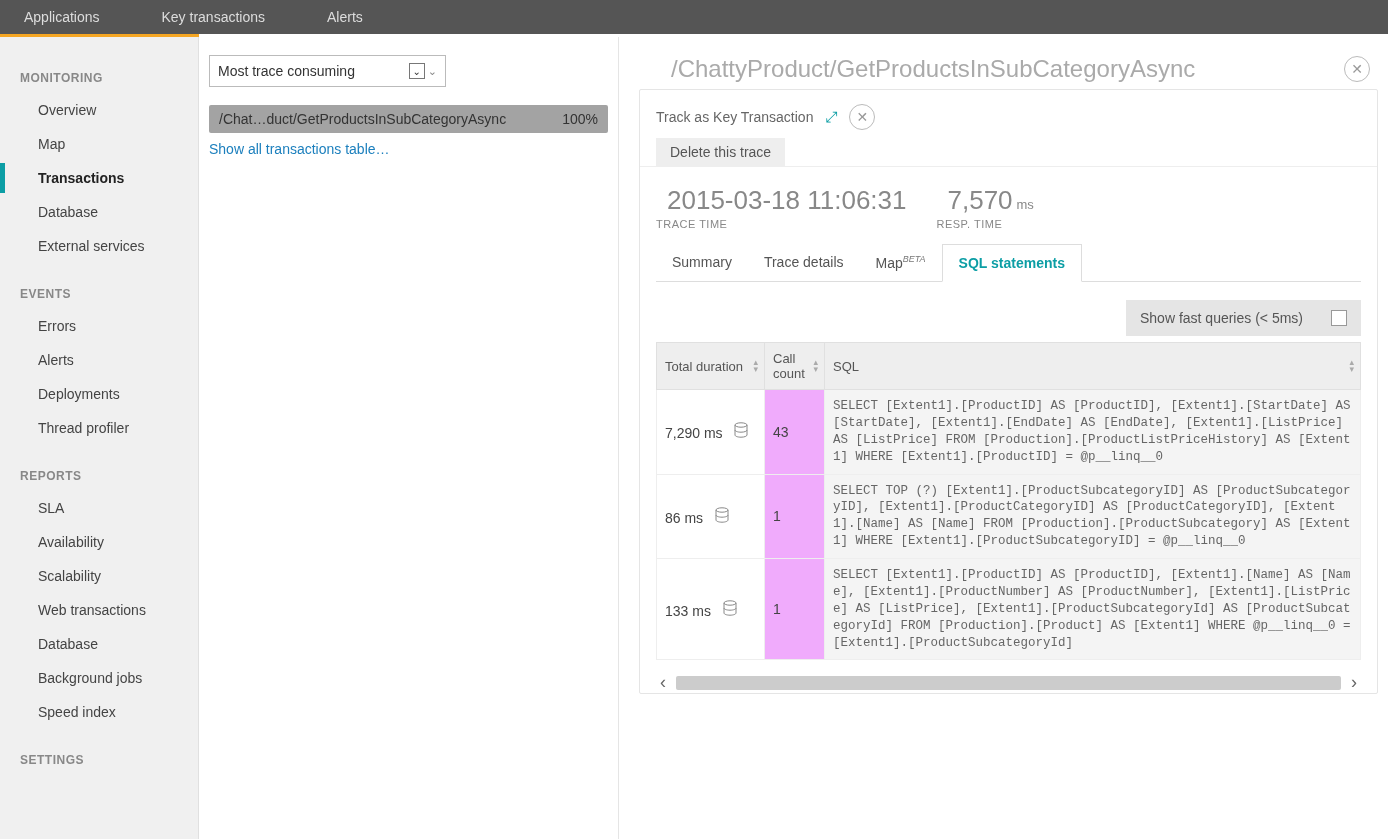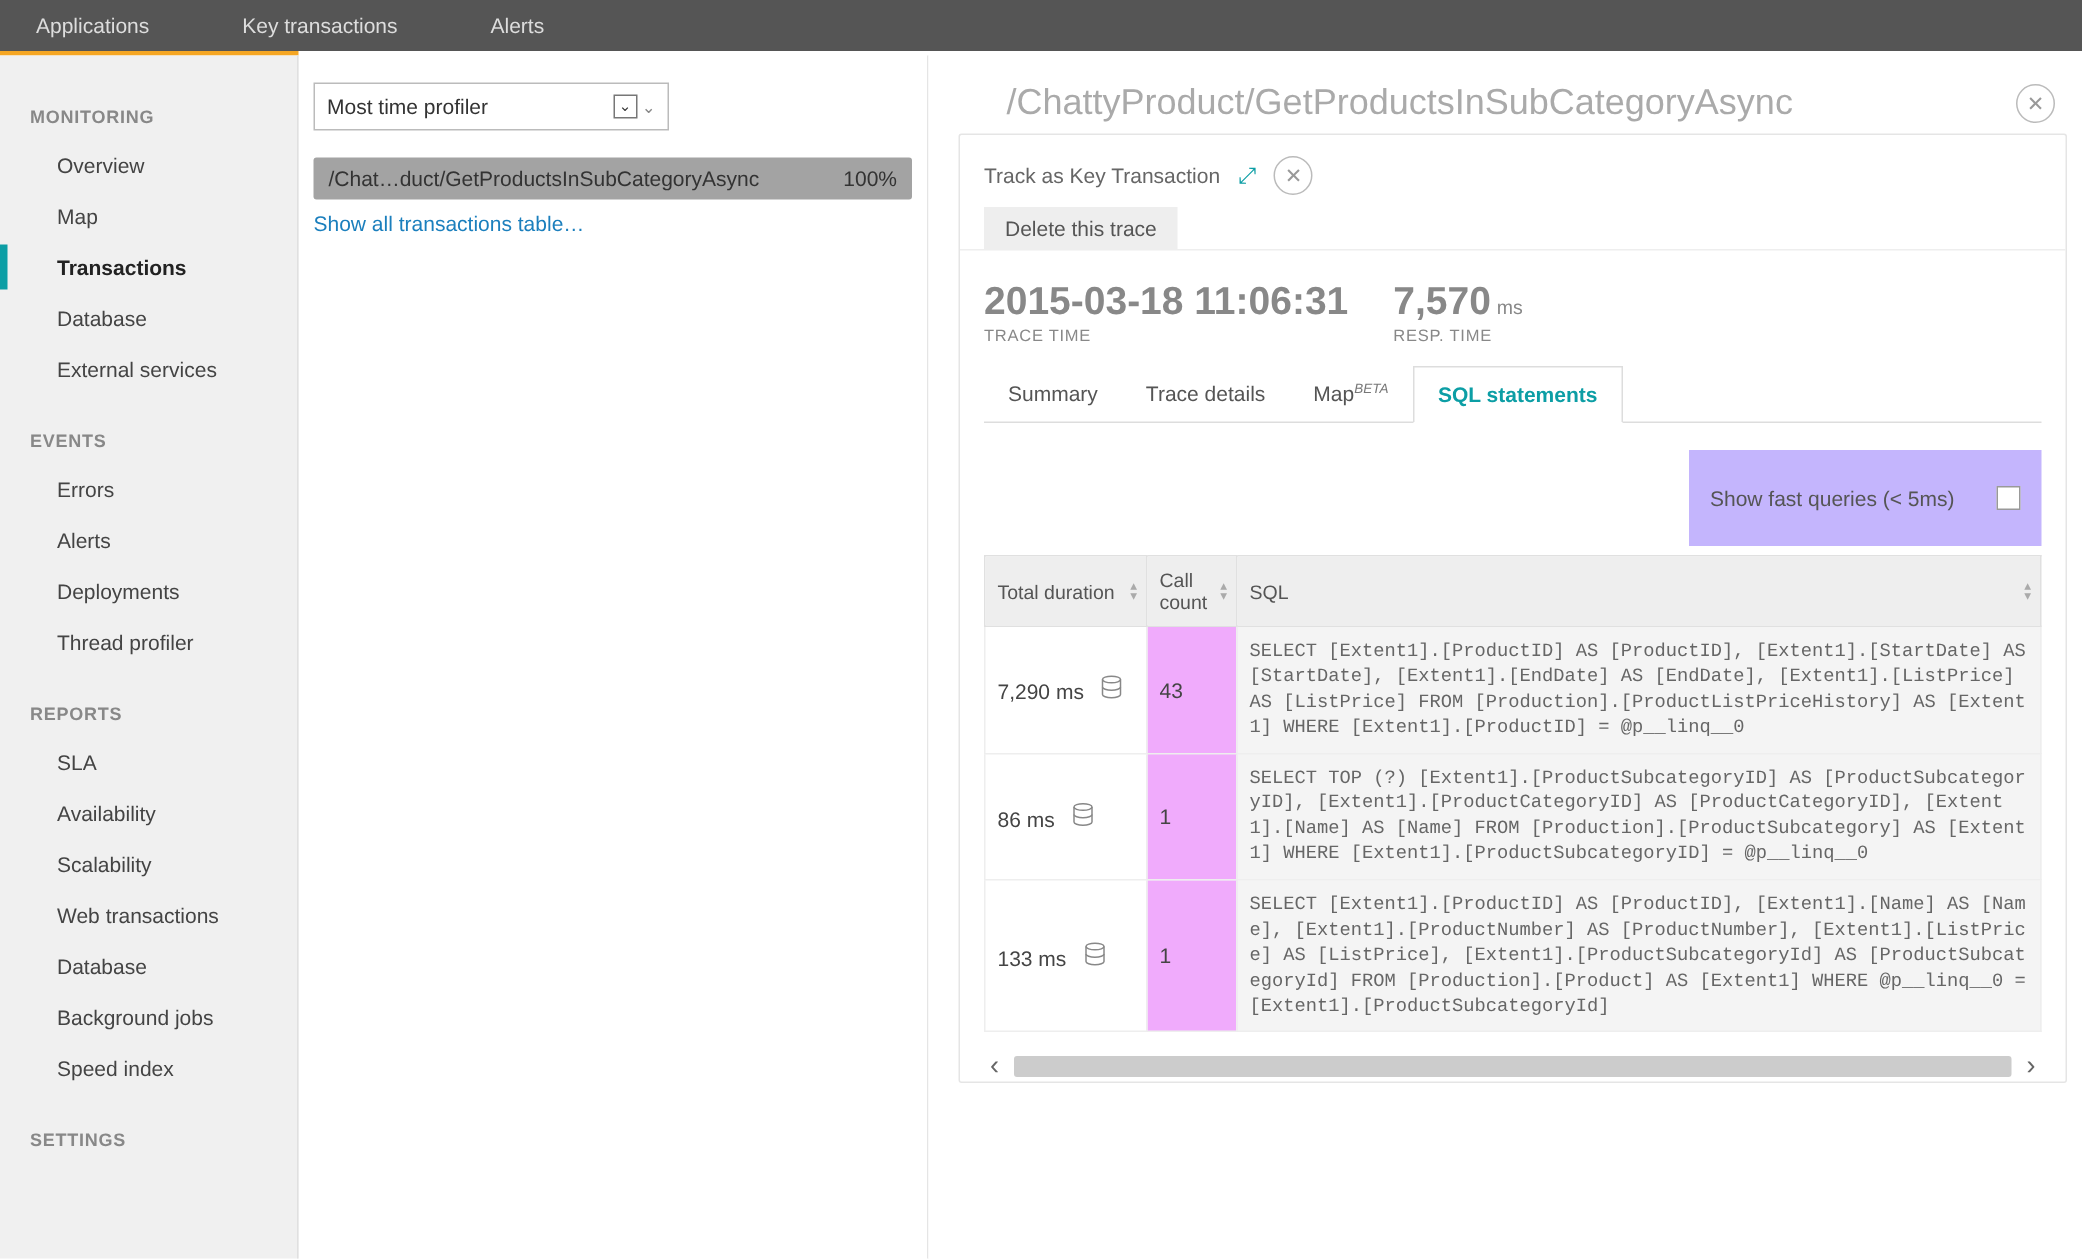--- a/index.html
+++ b/index.html
@@ -175,21 +175,22 @@
   }
   .delete-wrap { border-bottom: 1px solid #eee; padding-bottom: 0; margin: 0 -16px; padding-left:16px; }
   .metrics {
     display: flex;
     gap: 30px;
     padding: 18px 0 6px;
   }
   .metric .big {
     font-size: 26px;
     color: #888;
-    font-weight: 700;
+    font-weight: 400;
+    margin-left: 11px;
   }
   .metric .unit { font-size: 13px; color:#888; }
   .metric .label {
     font-size: 11px;
     color: #888;
     letter-spacing: 0.5px;
     margin-top: 2px;
   }
   .tabs {
     display: flex;
@@ -211,22 +212,22 @@
     border-bottom: 1px solid #fff;
     margin-bottom: -1px;
     background: #fff;
   }
   .fastq {
     margin: 18px 0 6px;
     display:flex;
     justify-content:flex-end;
   }
   .fastq-box {
-    background: #c4b5fd;
-    padding: 24px 14px;
+    background: #e5e5e5;
+    padding: 10px 14px;
     display:flex;
     align-items:center;
     gap: 28px;
     font-size: 14px;
     color:#555;
   }
   .checkbox { width:16px;height:16px;border:1.5px solid #999;background:#fff; }
   
   .sqltable { width: 100%; border-collapse: collapse; }
   .sqltable th {
@@ -319,21 +320,21 @@
     <div class="item">Web transactions</div>
     <div class="item">Database</div>
     <div class="item">Background jobs</div>
     <div class="item">Speed index</div>
 
     <div class="section-label" style="margin-top:14px">SETTINGS</div>
   </div>
 
   <div class="midcol">
     <div class="select-wrap">
-      <span>Most time profiler</span>
+      <span>Most trace consuming</span>
       <span class="arrows">
         <span class="box">⌄</span>
         <span style="color:#888;font-size:11px;">⌄</span>
       </span>
     </div>
     <div class="result-row">
       <span>/Chat…duct/GetProductsInSubCategoryAsync</span>
       <span>100%</span>
     </div>
     <div class="link">Show all transactions table…</div>

